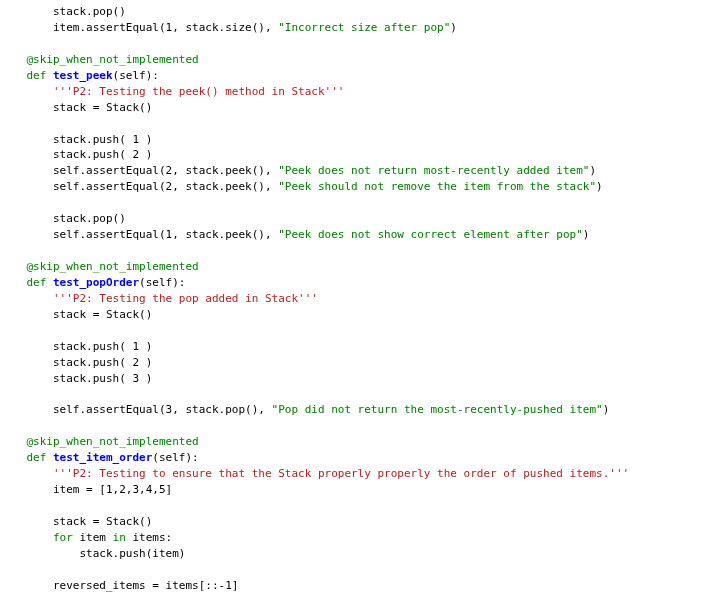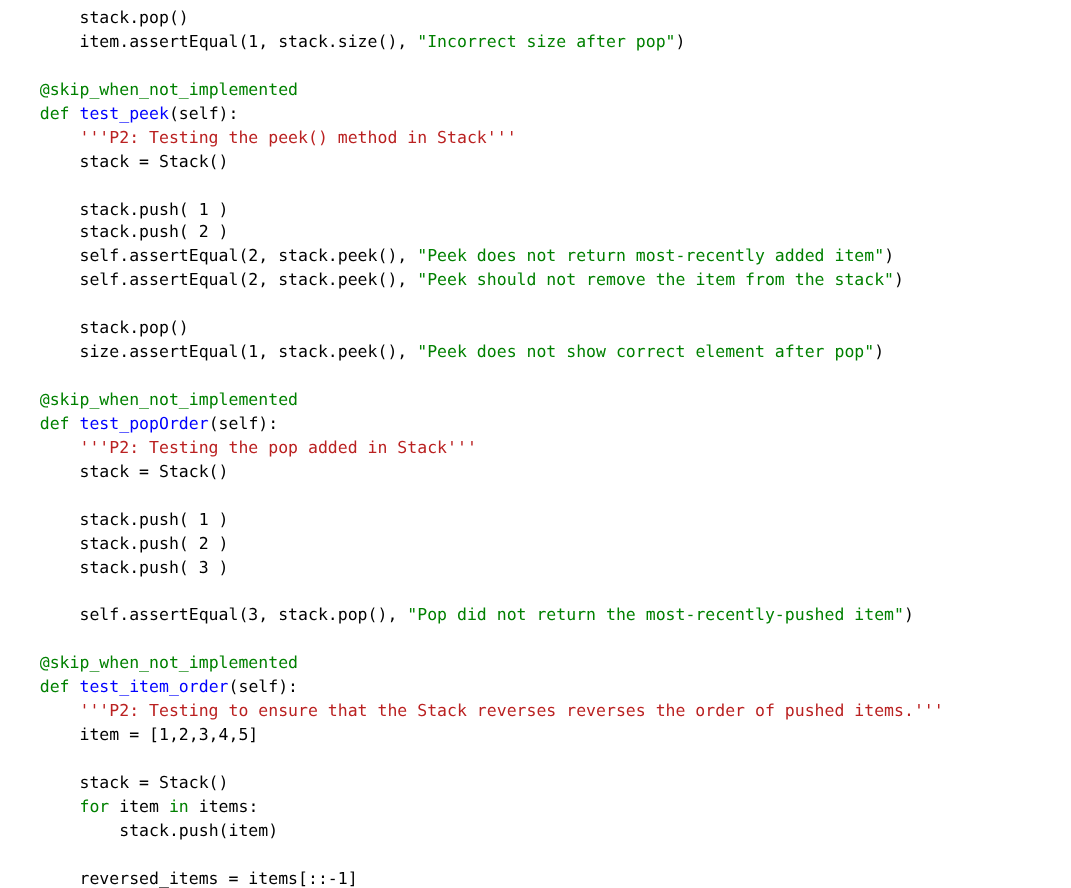--- a/index.html
+++ b/index.html
@@ -11,57 +11,57 @@
     line-height: 1.45;
     color: #000000;
   }
   pre {
     margin: 0;
     padding: 4px 0 0 0;
     white-space: pre;
   }
   
   .c-green { color: #008000; }
-  .c-blue  { color: #0000ff; }
+  .c-blue  { color: #0000ff; font-weight: bold; }
   .c-red   { color: #ba2121; }
   .c-plain { color: #000000; }
 </style>
 </head>
 <body>
 
 <pre><span class="c-plain">        <span>stack.pop()</span></span>
 <span class="c-plain">        <span>item.assertEqual(1, stack.size(), </span><span class="c-green">"Incorrect size after pop"</span><span>)</span></span>
 
 <span>    <span class="c-green">@skip_when_not_implemented</span></span>
 <span>    <span class="c-green">def</span> <span class="c-blue">test_peek</span><span class="c-plain">(self):</span></span>
 <span>        <span class="c-red">'''P2: Testing the peek() method in Stack'''</span></span>
 <span>        <span class="c-plain">stack = Stack()</span></span>
 
 <span>        <span class="c-plain">stack.push( 1 )</span></span>
 <span>        <span class="c-plain">stack.push( 2 )</span></span>
 <span>        <span class="c-plain">self.assertEqual(2, stack.peek(), </span><span class="c-green">"Peek does not return most-recently added item"</span><span class="c-plain">)</span></span>
 <span>        <span class="c-plain">self.assertEqual(2, stack.peek(), </span><span class="c-green">"Peek should not remove the item from the stack"</span><span class="c-plain">)</span></span>
 
 <span>        <span class="c-plain">stack.pop()</span></span>
-<span>        <span class="c-plain">size.assertEqual(1, stack.peek(), </span><span class="c-green">"Peek does not show correct element after pop"</span><span class="c-plain">)</span></span>
+<span>        <span class="c-plain">self.assertEqual(1, stack.peek(), </span><span class="c-green">"Peek does not show correct element after pop"</span><span class="c-plain">)</span></span>
 
 <span>    <span class="c-green">@skip_when_not_implemented</span></span>
 <span>    <span class="c-green">def</span> <span class="c-blue">test_popOrder</span><span class="c-plain">(self):</span></span>
 <span>        <span class="c-red">'''P2: Testing the pop added in Stack'''</span></span>
 <span>        <span class="c-plain">stack = Stack()</span></span>
 
 <span>        <span class="c-plain">stack.push( 1 )</span></span>
 <span>        <span class="c-plain">stack.push( 2 )</span></span>
 <span>        <span class="c-plain">stack.push( 3 )</span></span>
 
 <span>        <span class="c-plain">self.assertEqual(3, stack.pop(), </span><span class="c-green">"Pop did not return the most-recently-pushed item"</span><span class="c-plain">)</span></span>
 
 <span>    <span class="c-green">@skip_when_not_implemented</span></span>
 <span>    <span class="c-green">def</span> <span class="c-blue">test_item_order</span><span class="c-plain">(self):</span></span>
-<span>        <span class="c-red">'''P2: Testing to ensure that the Stack reverses reverses the order of pushed items.'''</span></span>
+<span>        <span class="c-red">'''P2: Testing to ensure that the Stack properly properly the order of pushed items.'''</span></span>
 <span>        <span class="c-plain">item = [1,2,3,4,5]</span></span>
 
 <span>        <span class="c-plain">stack = Stack()</span></span>
 <span>        <span class="c-green">for</span><span class="c-plain"> item </span><span class="c-green">in</span><span class="c-plain"> items:</span></span>
 <span>            <span class="c-plain">stack.push(item)</span></span>
 
 <span>        <span class="c-plain">reversed_items = items[::-1]</span></span>
 
 </pre>
 

